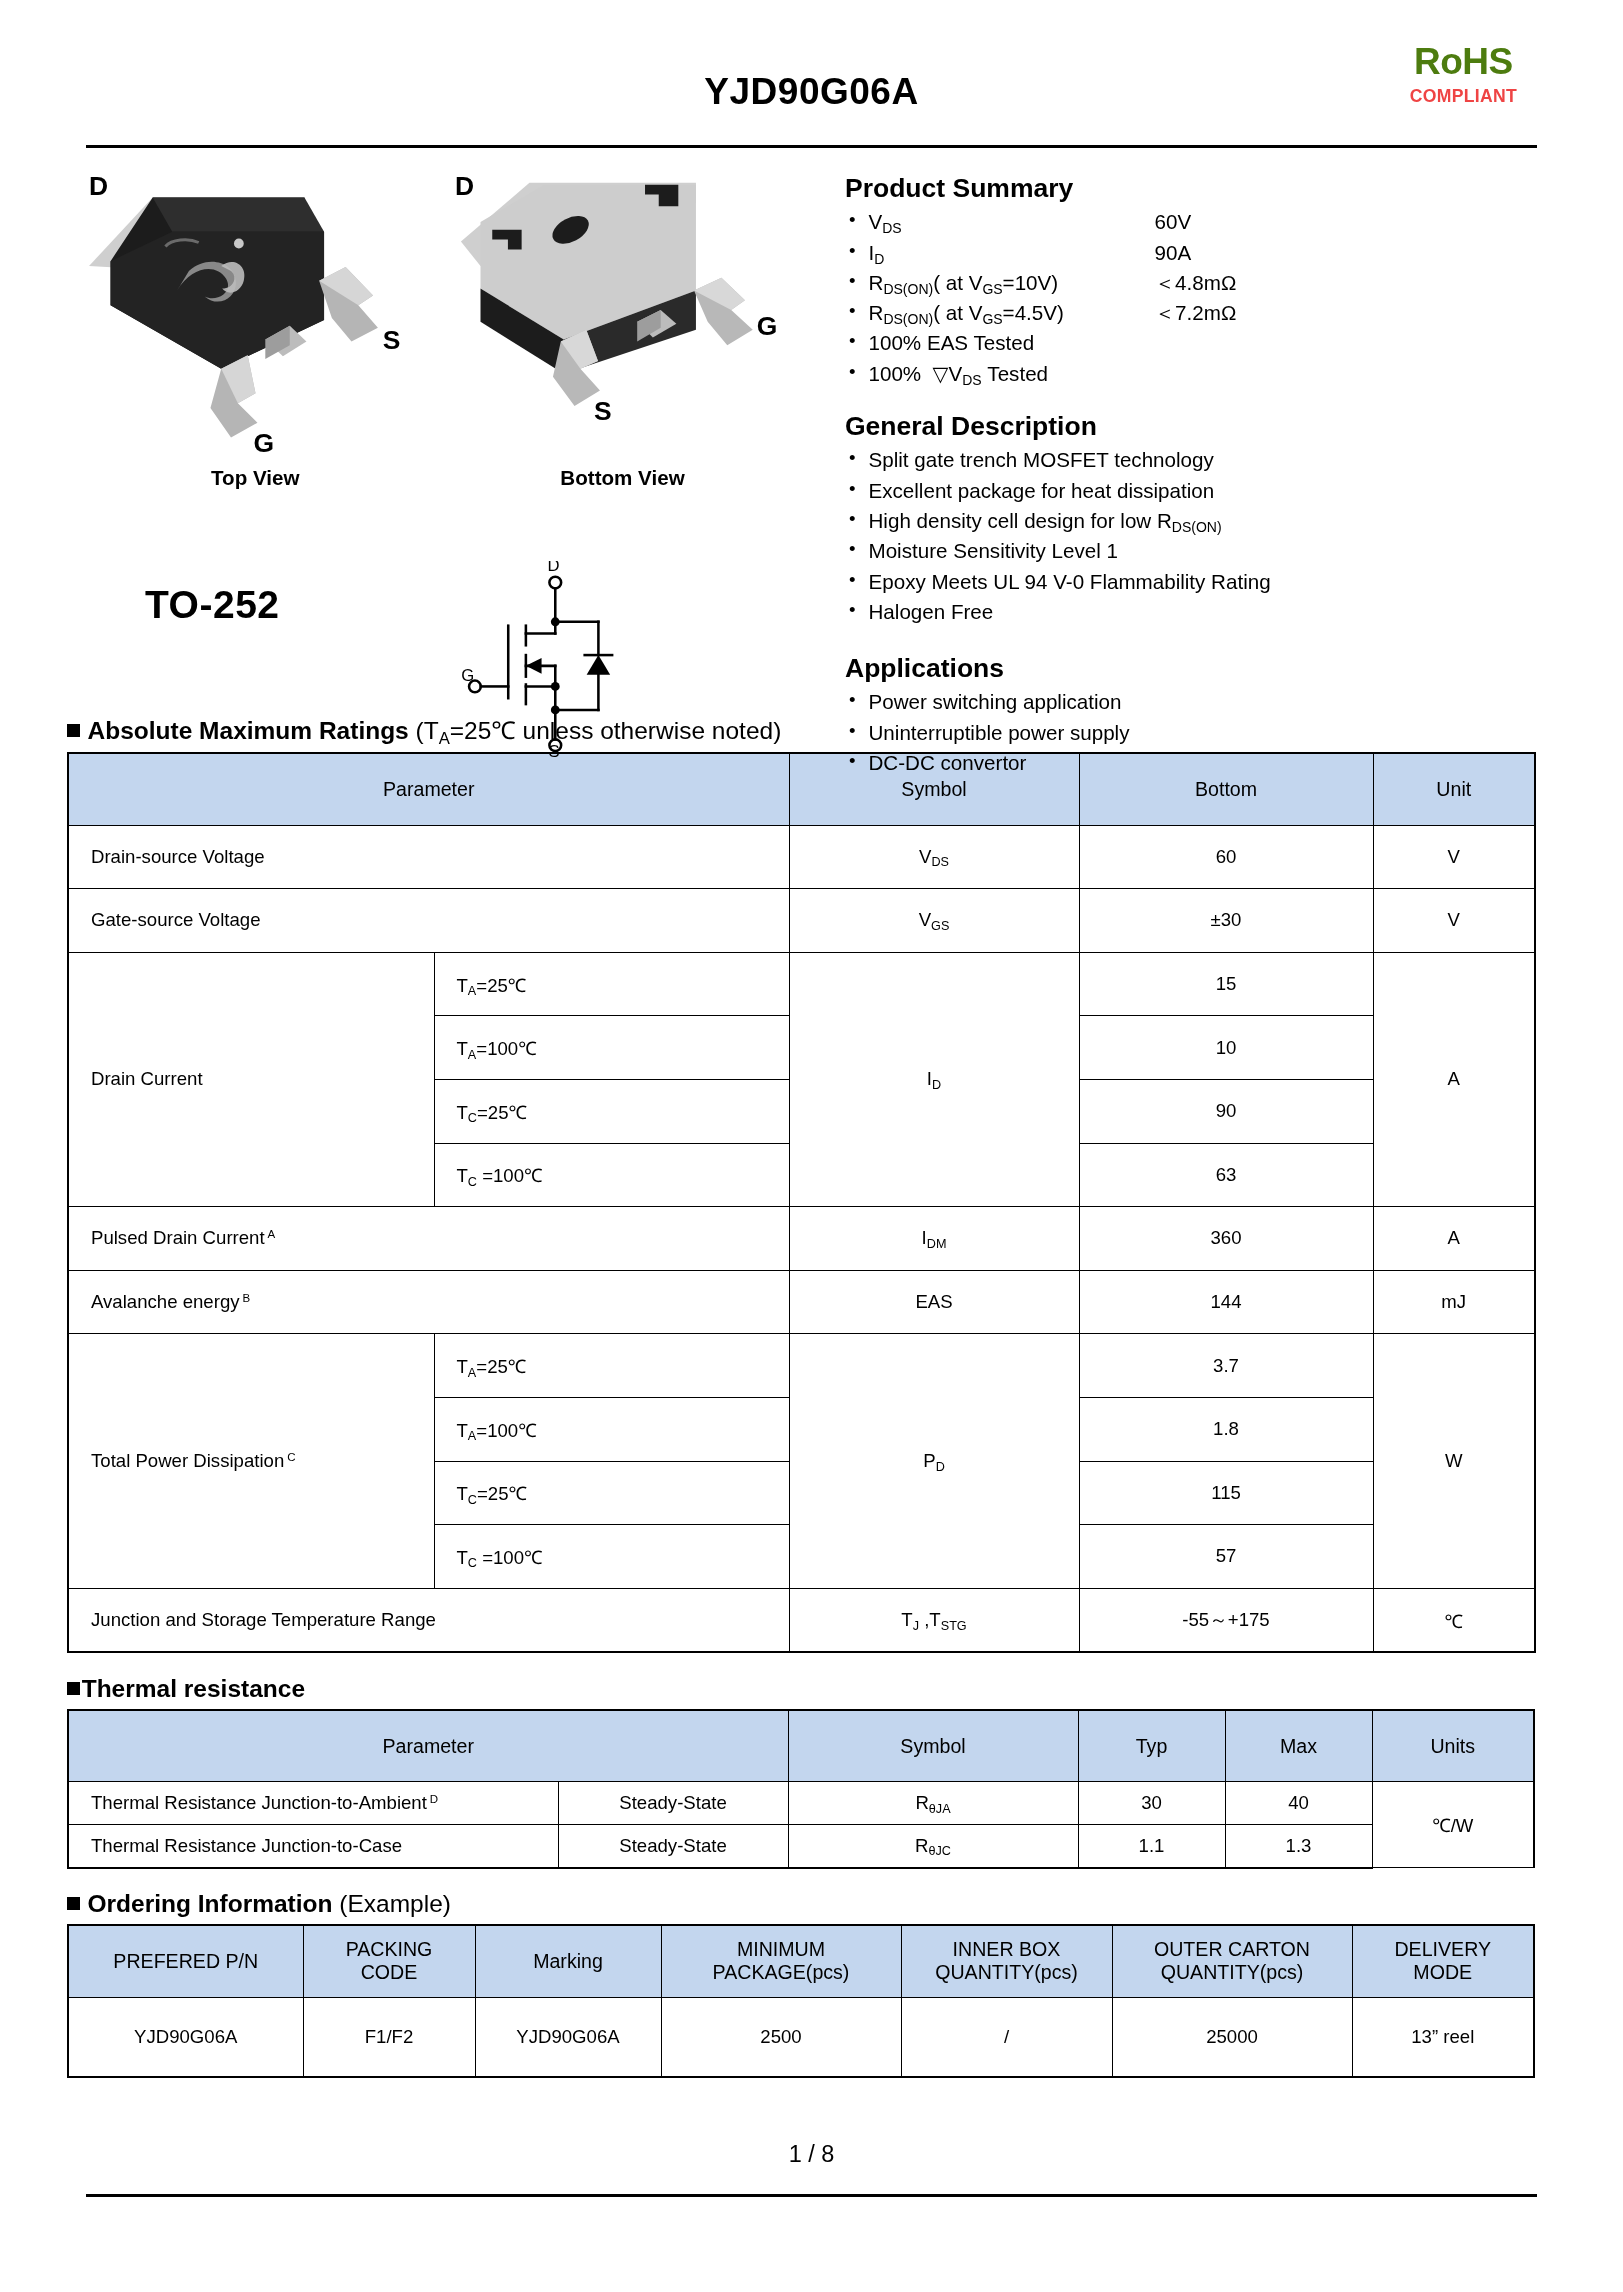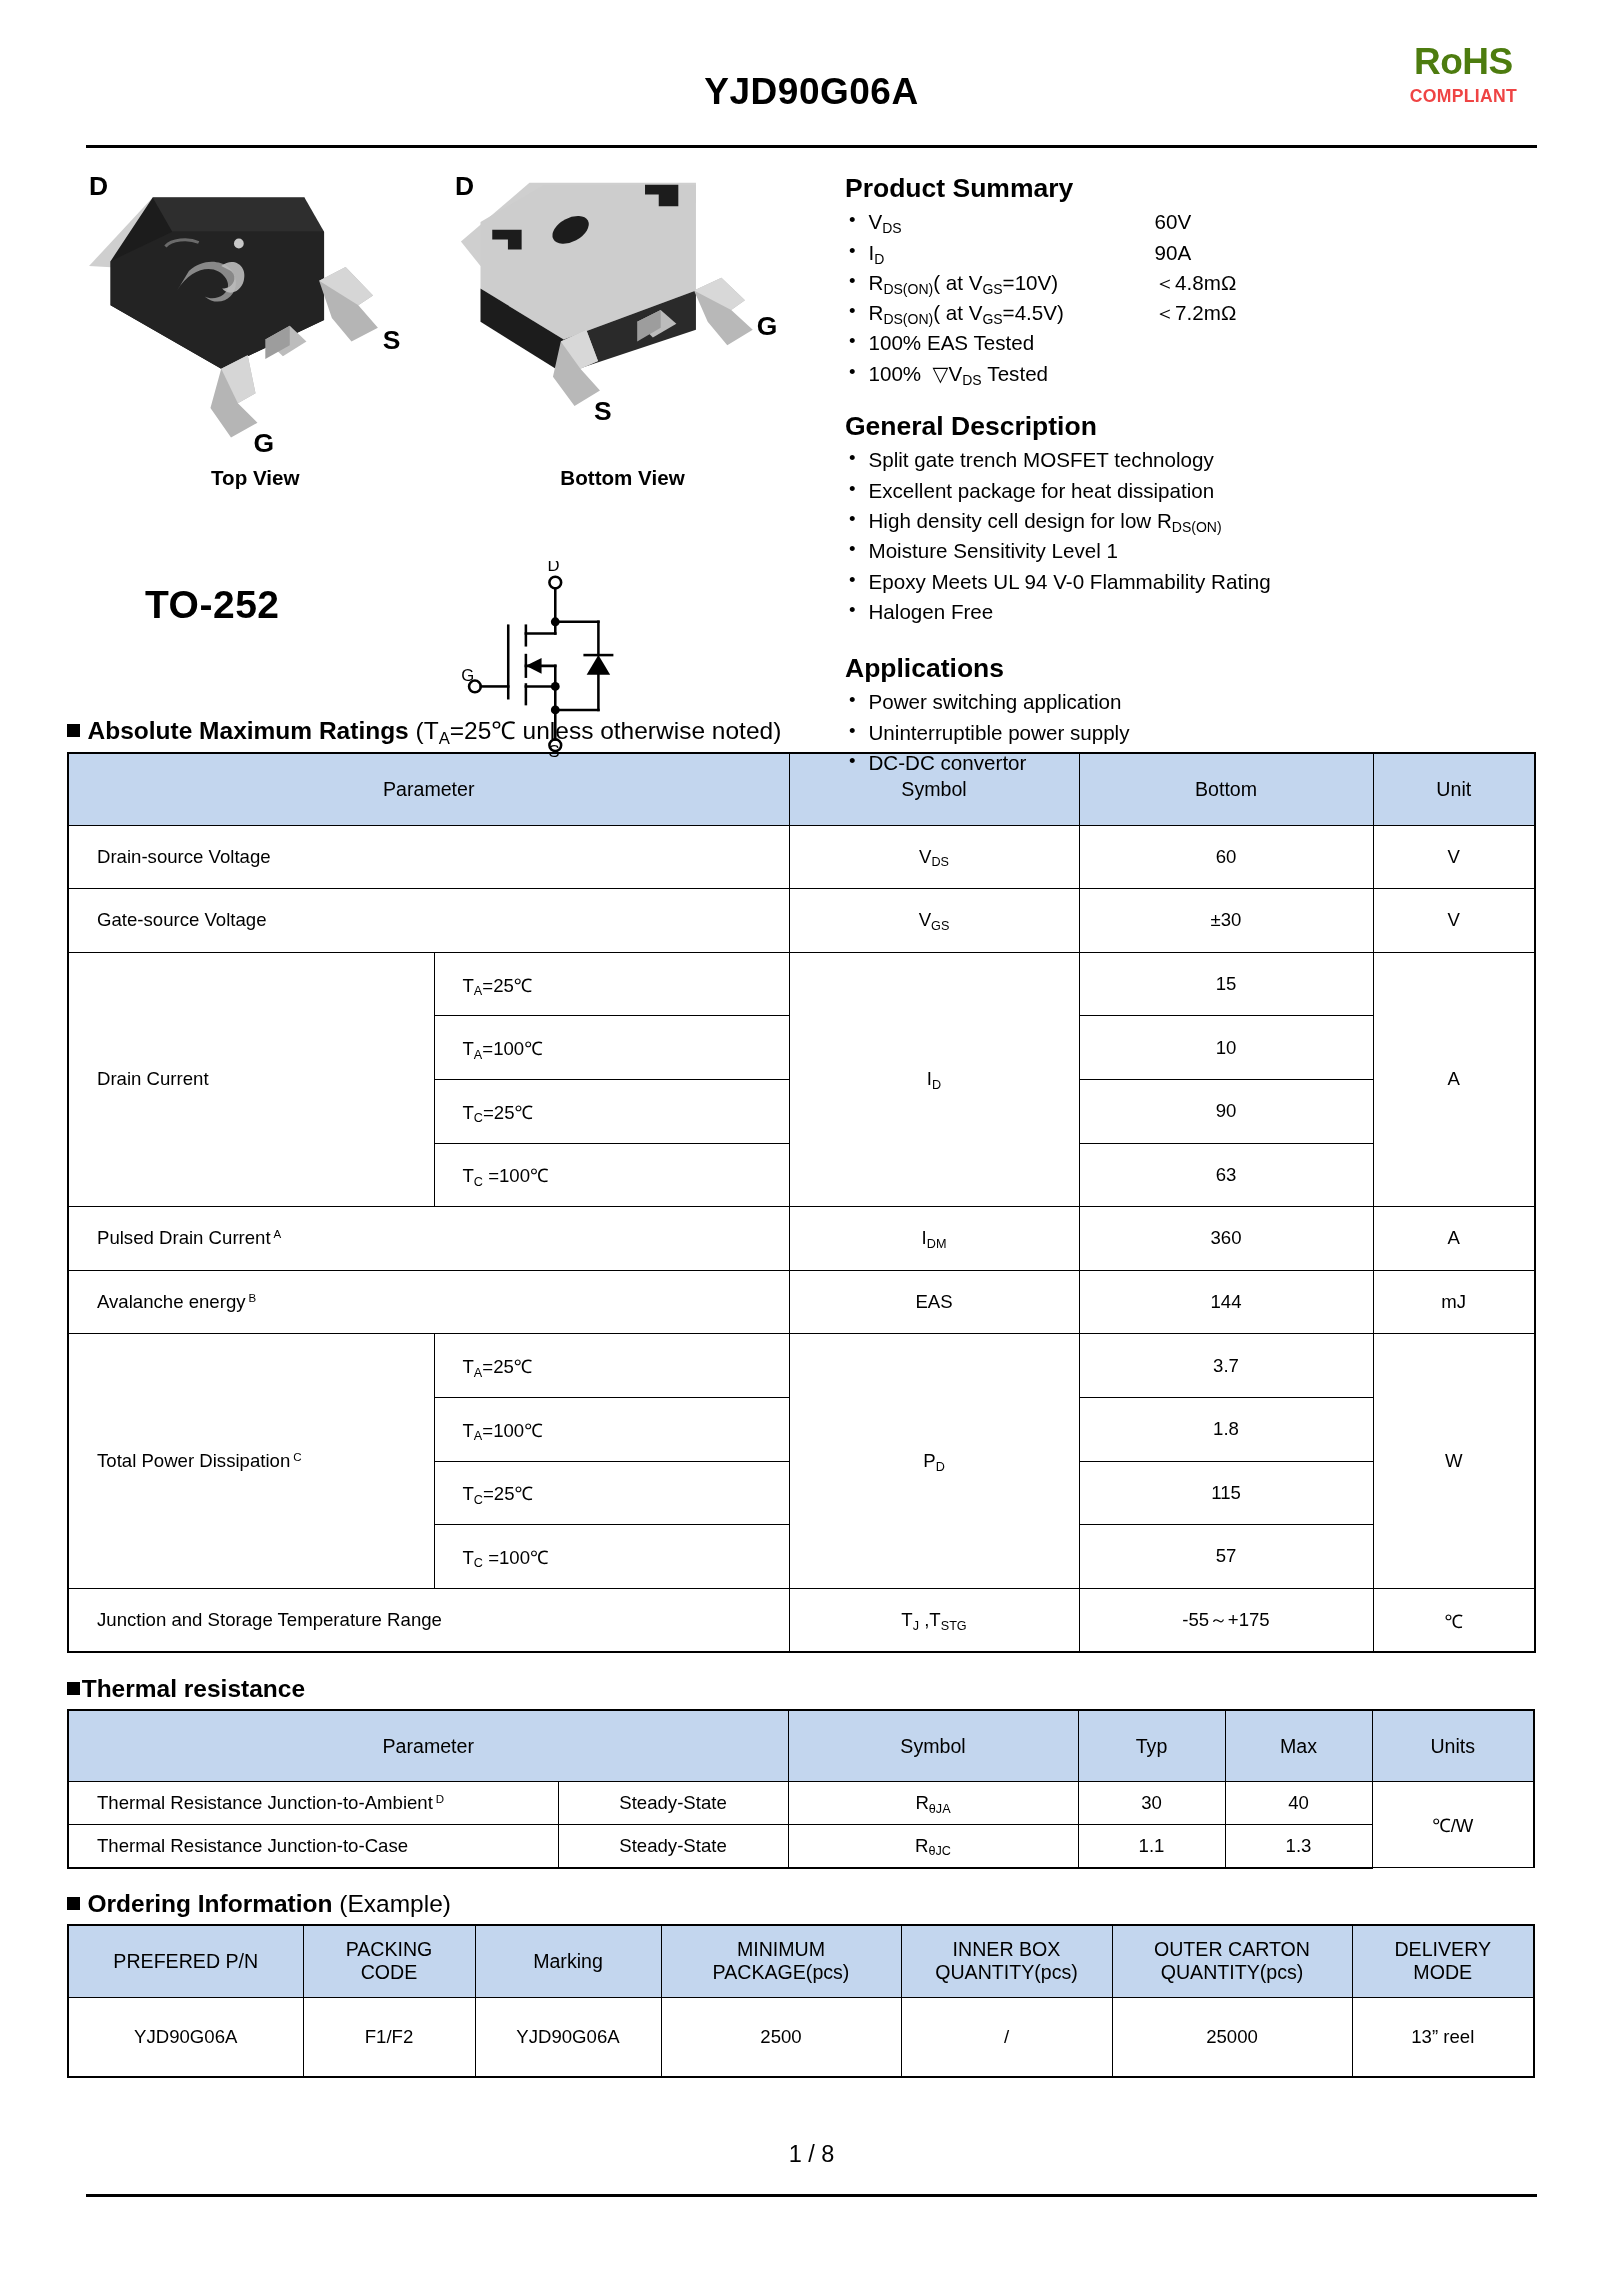--- a/index.html
+++ b/index.html
@@ -188,21 +188,21 @@
     text-align: center;
     vertical-align: middle;
   }
   table.dt thead th {
     background: #c3d6ee;
     font-size: 19.6px;
     height: 51px;
   }
   table.dt td.left {
     text-align: left;
-    padding-left: 28px;
+    padding-left: 22px;
   }
   table.dt .outer-l { border-left: 2.9px solid #000; }
   table.dt .outer-r { border-right: 2.9px solid #000; }
   table.dt tr.first-row th { border-top: 2.9px solid #000; }
   table.dt tr.last-row td { border-bottom: 2.9px solid #000; }
 
   .amr td, .amr th { height: 43px; }
 
   .footer-page {
     text-align: center;

